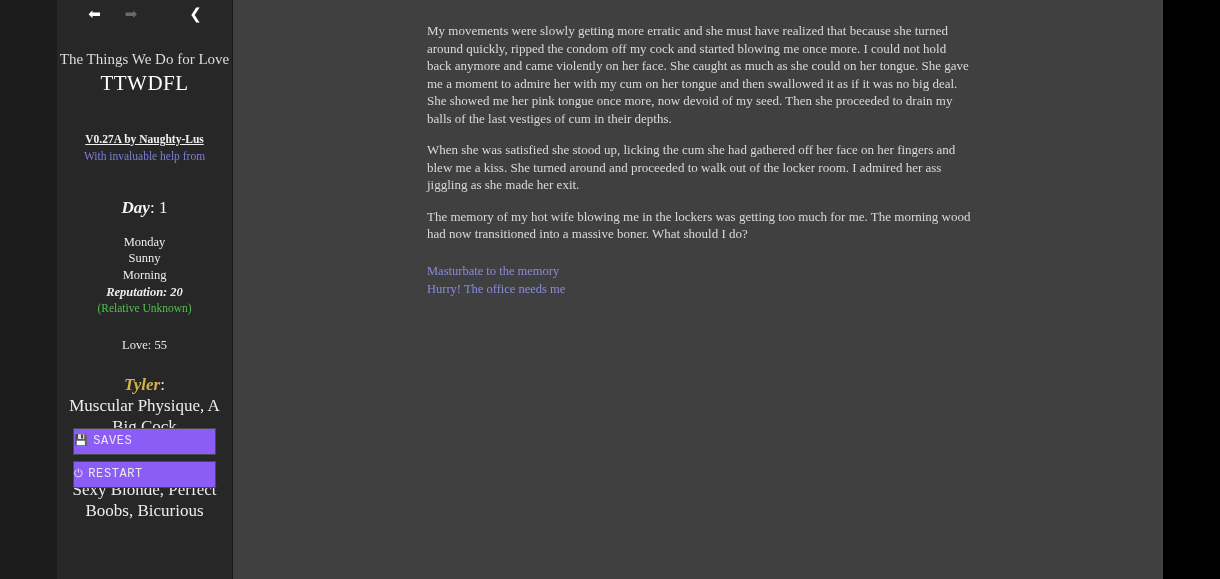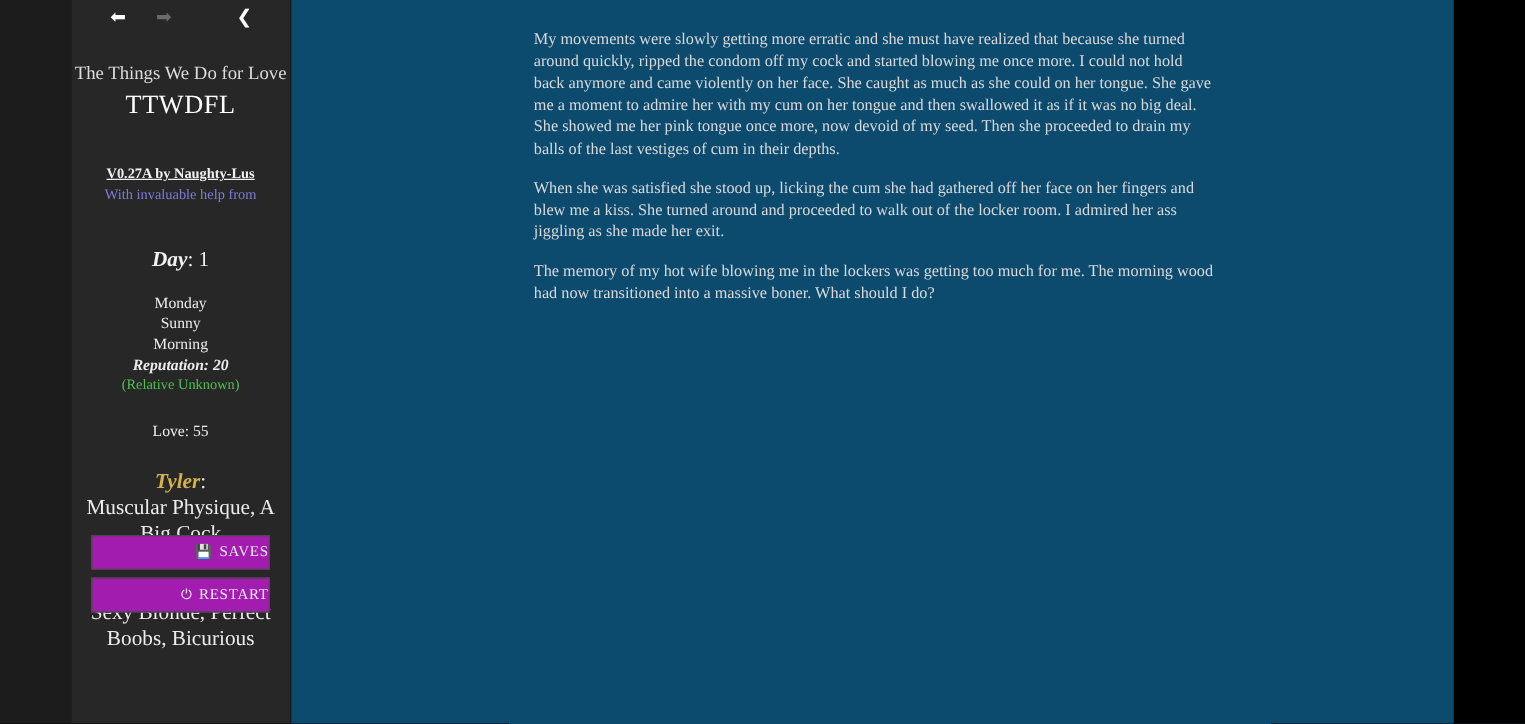--- a/index.html
+++ b/index.html
@@ -104,37 +104,37 @@
   }
   .char-traits { color: #ececec; padding: 0 6px; }
   .btn-stack {
     position: absolute;
     left: 16px; right: 16px;
     top: 428px;
   }
   .side-btn {
     display: block;
     width: 100%;
-    background: #a21caf;
+    background: #8b5cf6;
     border: 1px solid #4a4a4a;
     color: #eaeaea;
-    font-family: Liberation Serif, serif;
+    font-family: Liberation Mono, monospace;
     font-size: 12px;
     letter-spacing: 0.6px;
     padding: 5px 0 6px;
     margin-bottom: 6px;
     cursor: pointer;
-    text-align: right;
+    text-align: left;
   }
   .side-btn .ic { margin-right: 5px; font-size: 11px; }
   
   .main {
     flex: 1 1 auto;
     height: 579px;
-    background: #0c4a6e;
+    background: #404040;
     position: relative;
   }
   .content {
     position: absolute;
     left: 194px;
     top: 22px;
     width: 545px;
     color: #d9d9d9;
     font-size: 13px;
     line-height: 1.35;
@@ -212,17 +212,21 @@
       </button>
     </div>
 
   </div>
 
   <div class="main">
     <div class="content">
       <p>My movements were slowly getting more erratic and she must have realized that because she turned around quickly, ripped the condom off my cock and started blowing me once more. I could not hold back anymore and came violently on her face. She caught as much as she could on her tongue. She gave me a moment to admire her with my cum on her tongue and then swallowed it as if it was no big deal. She showed me her pink tongue once more, now devoid of my seed. Then she proceeded to drain my balls of the last vestiges of cum in their depths.</p>
       <p>When she was satisfied she stood up, licking the cum she had gathered off her face on her fingers and blew me a kiss. She turned around and proceeded to walk out of the locker room. I admired her ass jiggling as she made her exit.</p>
       <p>The memory of my hot wife blowing me in the lockers was getting too much for me. The morning wood had now transitioned into a massive boner. What should I do?</p>
+      <div class="choices">
+        <span class="choice">Masturbate to the memory</span>
+        <span class="choice">Hurry! The office needs me</span>
+      </div>
     </div>
     <div class="right-edge"></div>
   </div>
 
 </div>
 
 </body></html>

